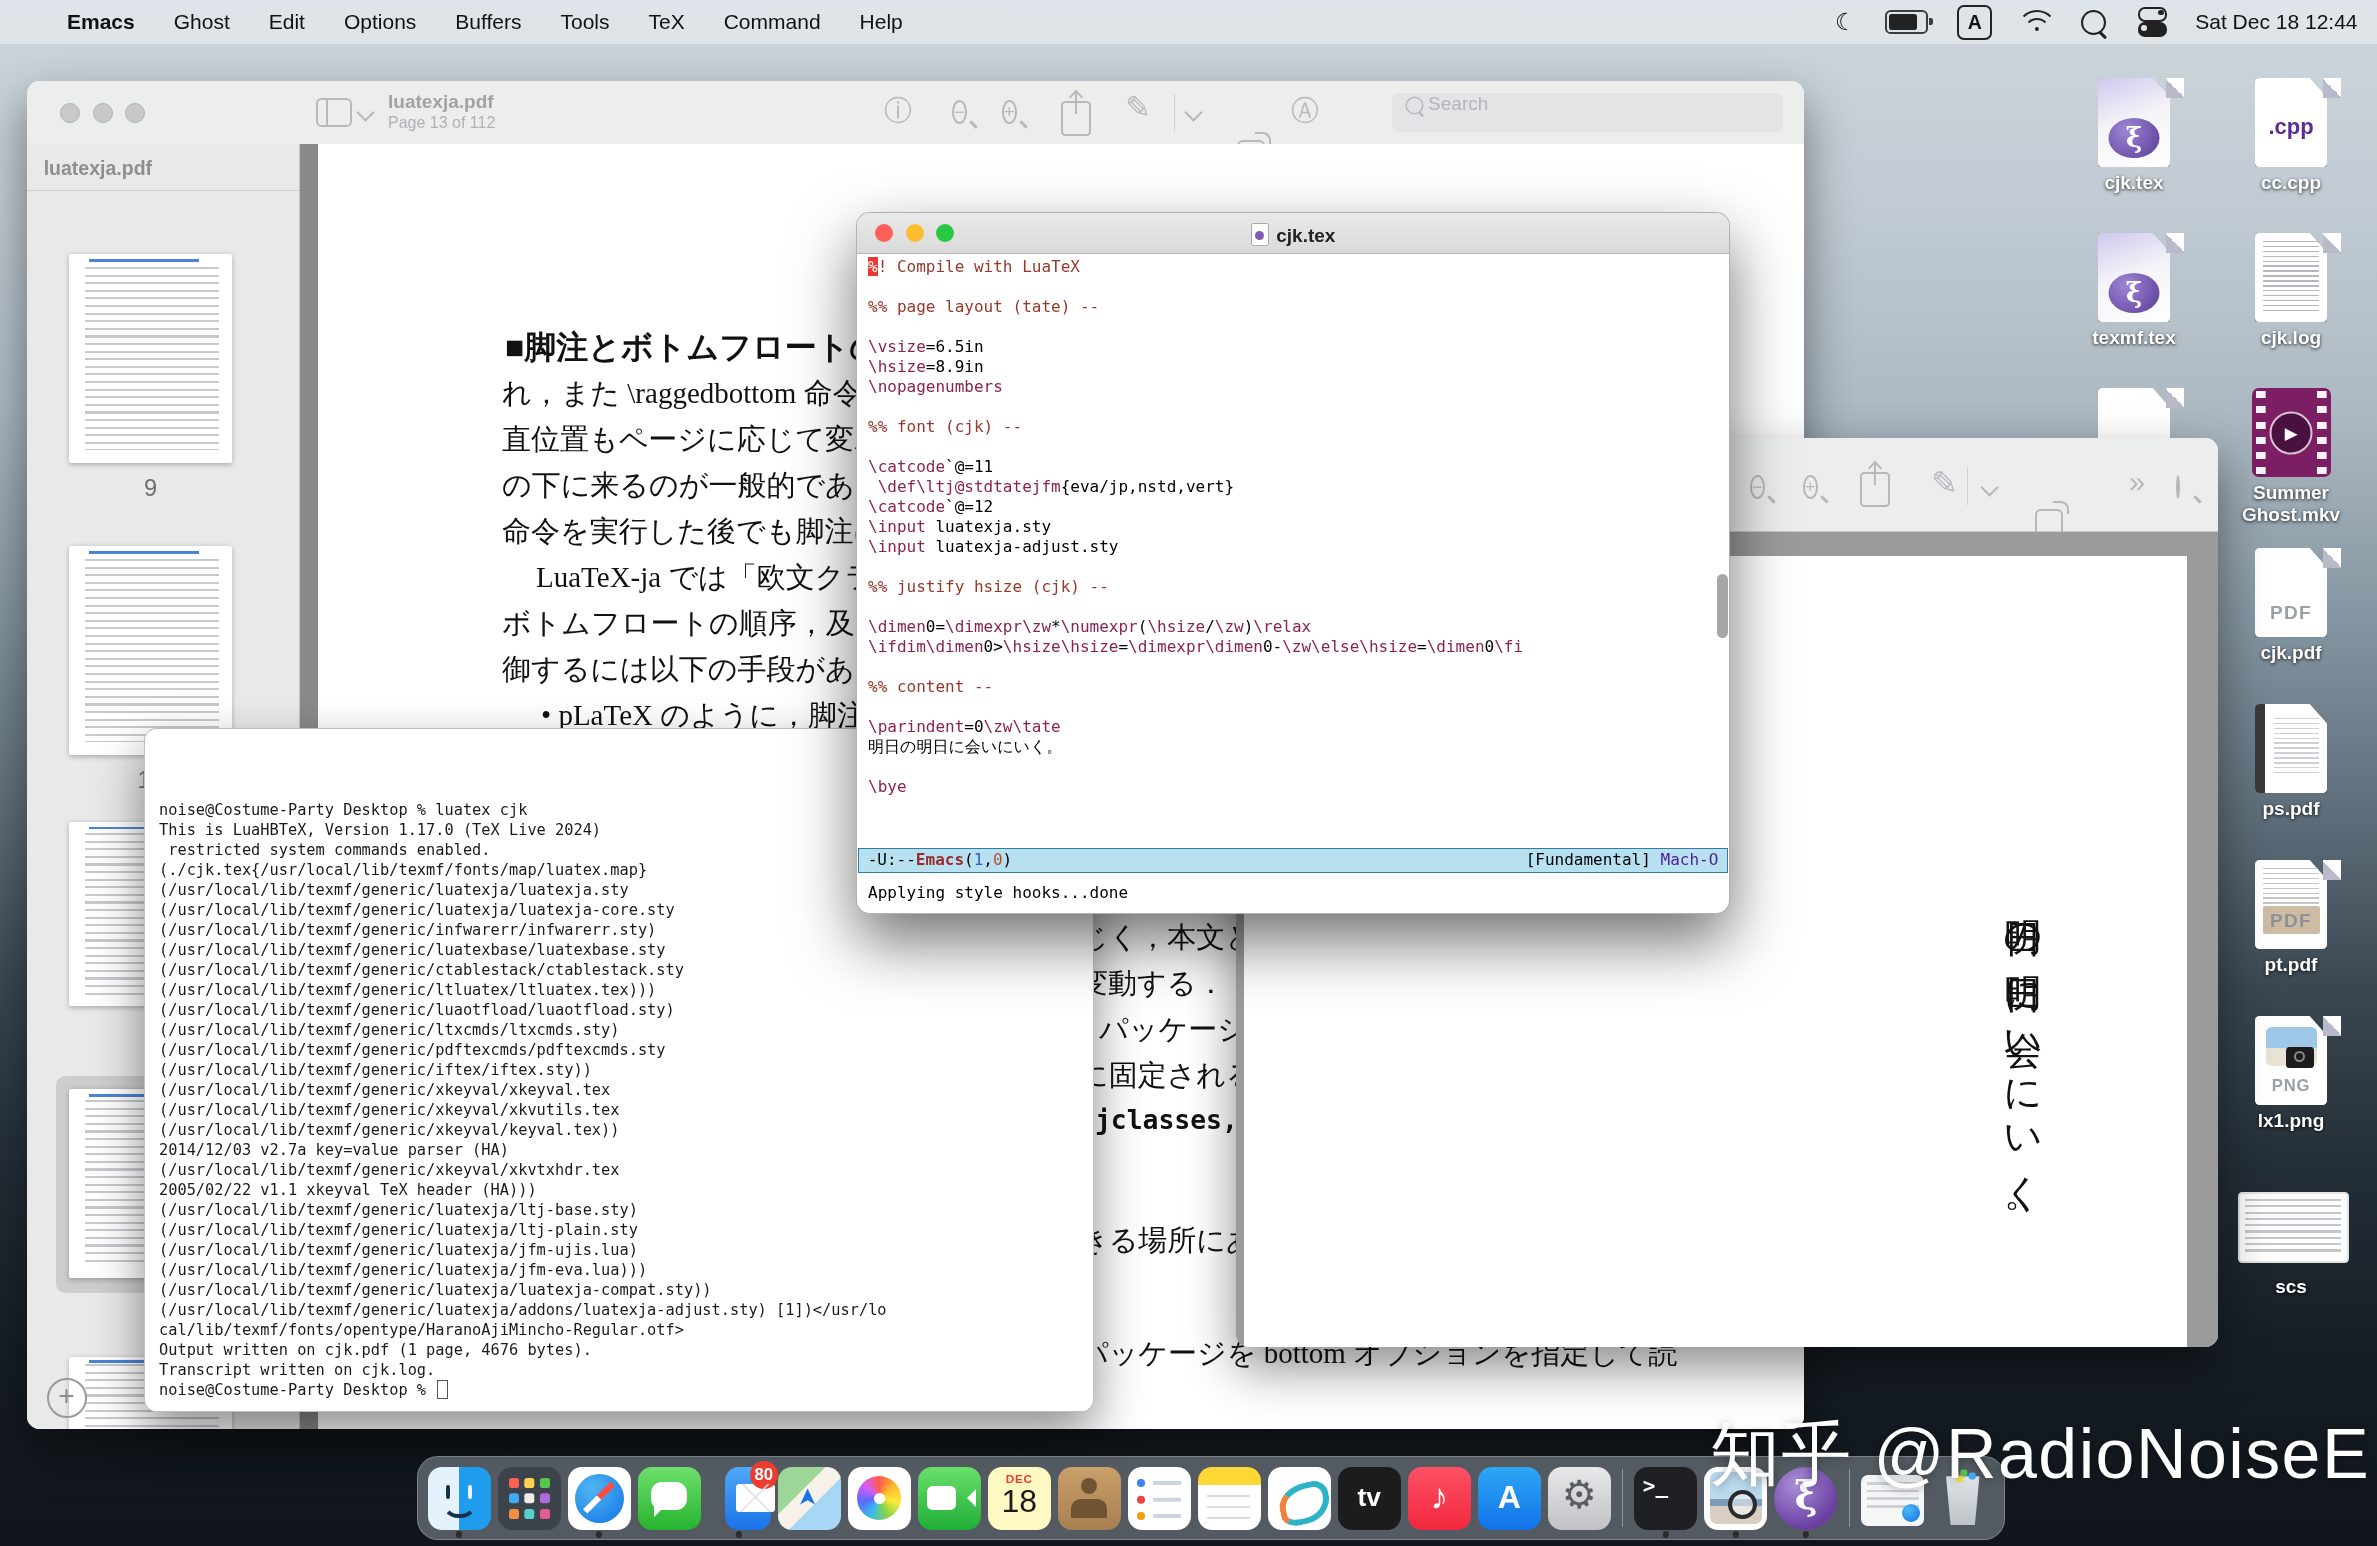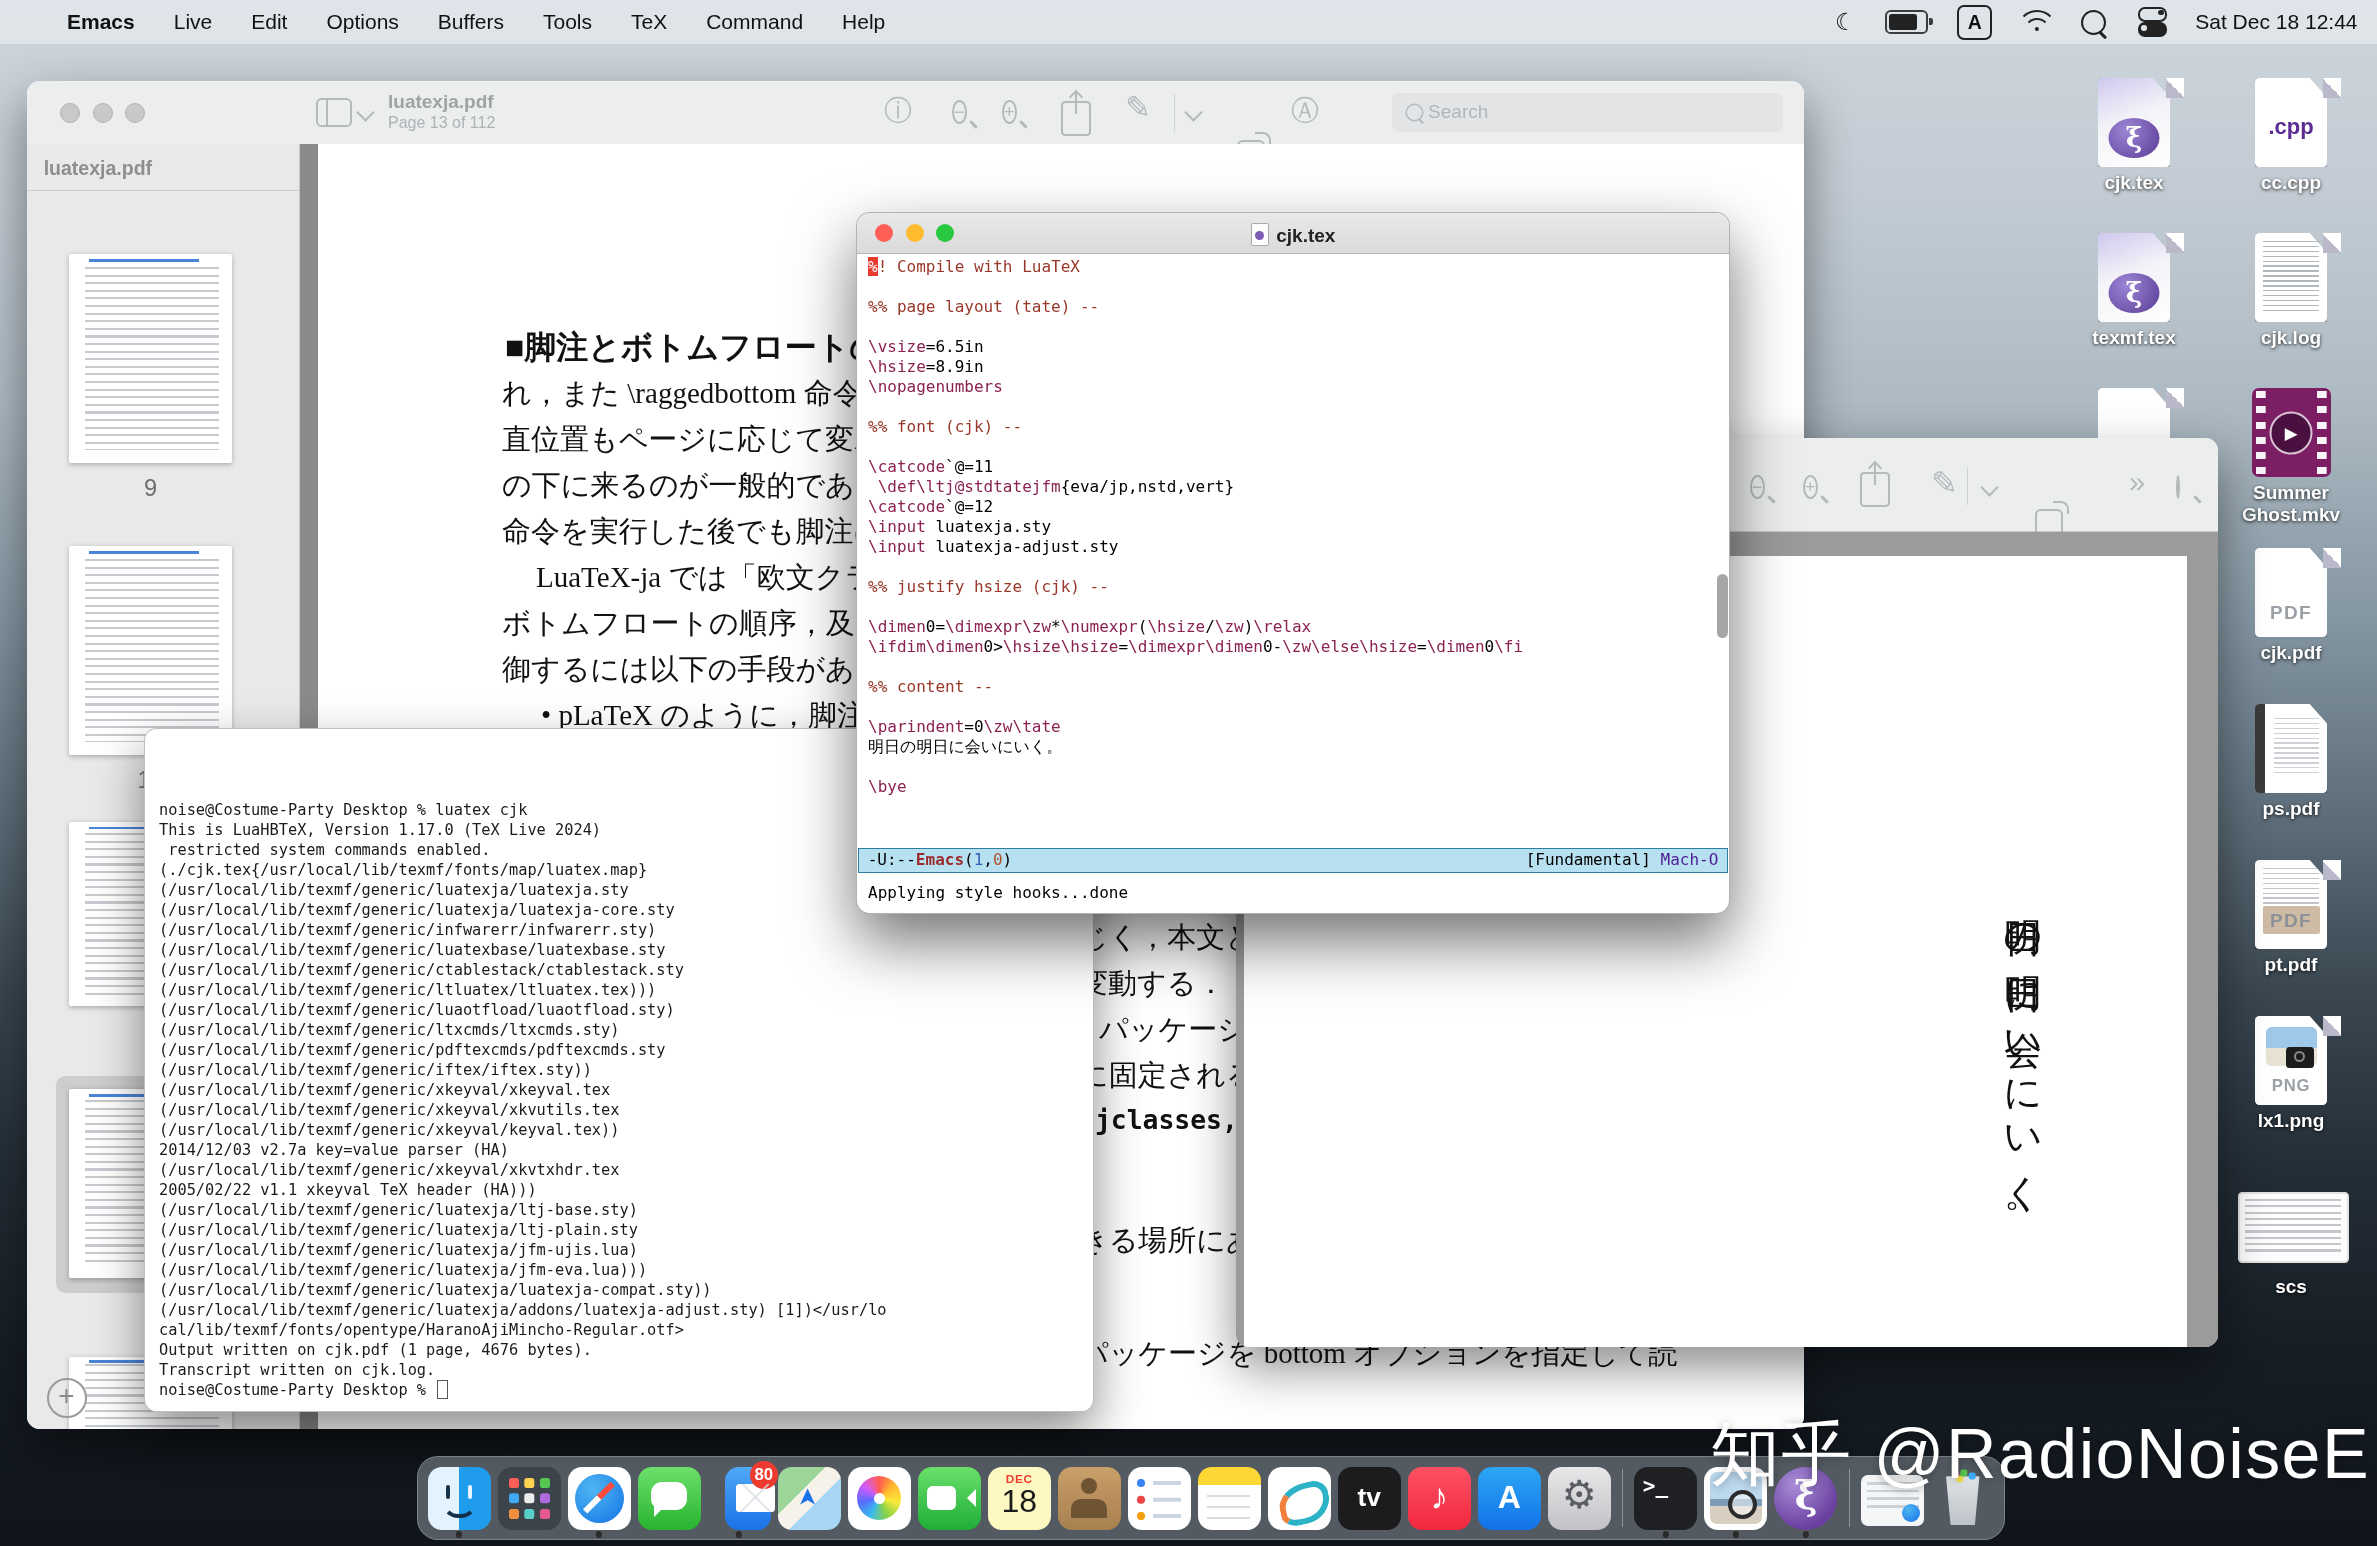--- a/index.html
+++ b/index.html
@@ -72,21 +72,21 @@
   .magtool{width:21px;height:21px;border:2.8px solid #b5b9bc;border-radius:50%;position:relative;color:#b5b9bc;font-size:18px;line-height:16.7px;text-align:center;}
   .magtool:after{content:"";position:absolute;width:2.8px;height:9px;background:#b5b9bc;left:18px;top:18px;transform:rotate(-45deg);}
   .shareic{width:26.4px;height:31px;border:2.1px solid #b5b9bc;border-radius:4.2px;position:relative;margin-top:5.6px;}
   .shareic:before{content:"";position:absolute;left:50%;top:-9.7px;width:2.1px;height:21px;background:#b5b9bc;transform:translateX(-50%);}
   .shareic:after{content:"";position:absolute;left:50%;top:-11px;width:8.3px;height:8.3px;border-left:2.1px solid #b5b9bc;border-top:2.1px solid #b5b9bc;transform:translateX(-50%) rotate(45deg);}
   .rotic{width:23.6px;height:29px;border:2.1px solid #b5b9bc;border-radius:5.6px;position:relative;margin-top:4.2px;}
   .rotic:after{content:"";position:absolute;right:-8.3px;top:-9.7px;width:14px;height:11px;border:2.1px solid #b5b9bc;border-bottom:none;border-left:none;border-radius:0 8.3px 0 0;}
   .formic{width:31px;height:23.6px;border:2.1px solid #b5b9bc;border-radius:4.2px;position:relative;margin-top:7px;}
   .formic:after{content:"....";position:absolute;left:2.8px;top:-5.6px;letter-spacing:1.4px;font-size:15.3px;color:#b5b9bc;}
   .vsep{position:absolute;top:12.5px;width:1.4px;height:38px;background:#cfd2d4;}
-  .searchbox{position:absolute;left:1365px;top:11.8px;width:391px;height:39px;background:#e2e4e5;border-radius:7px;display:flex;align-items:center;color:#b2b6b9;font-size:19px;}
+  .searchbox{position:absolute;left:1365px;top:11.8px;width:391px;height:39px;background:#e2e4e5;border-radius:7px;display:flex;align-items:flex-start;color:#b2b6b9;font-size:19px;}
   .searchbox .magtool{transform:scale(.72);margin:0 1.4px 0 9.7px;}
   
   #pvR{left:1236px;top:438px;width:982px;height:909px;background:#ececec;border-radius:12.5px;overflow:hidden;z-index:2;}
   #pvR .topbar{position:absolute;left:0;top:0;width:100%;height:93px;background:#eceeee;border-bottom:0.7px solid #c9c9c9;}
   #pvR .content{position:absolute;left:0;top:94px;right:0;bottom:0;background:#9b9b9b;}
   #pvR .page{position:absolute;left:8.3px;top:23.6px;right:31px;bottom:0;background:#fff;}
   #vtext{position:absolute;top:334px;right:139px;writing-mode:vertical-rl;font-size:38px;letter-spacing:4.2px;color:#111;font-family:"Liberation Serif","DejaVu Serif",serif;}
   
   #term{left:144px;top:728px;width:948px;height:682px;background:#ffffff;border-radius:12.5px;overflow:hidden;z-index:3;border:0.7px solid rgba(0,0,0,0.25);}
   #term .titlebar{position:absolute;left:0;top:0;width:100%;height:61px;background:linear-gradient(#ececec,#dcdcdc);border-bottom:0.7px solid #bdbdbd;}
@@ -208,21 +208,21 @@
   
   #wm{right:7px;top:1408px;font-size:70px;color:#fff;z-index:7;font-weight:500;letter-spacing:1.4px;text-shadow:0 1.4px 9.7px rgba(0,0,0,0.35);white-space:nowrap;}
 </style>
 </head>
 <body>
 
 <div id="menubar" class="abs">
   <span class="apple"></span>
   <div id="menus">
       <span class="mi">Emacs</span>
-      <span class="mi">Live</span>
+      <span class="mi">Ghost</span>
       <span class="mi">Edit</span>
       <span class="mi">Options</span>
       <span class="mi">Buffers</span>
       <span class="mi">Tools</span>
       <span class="mi">TeX</span>
       <span class="mi">Command</span>
       <span class="mi">Help</span>
     </div>
   <div id="status">
     <span class="moon">☾</span>

